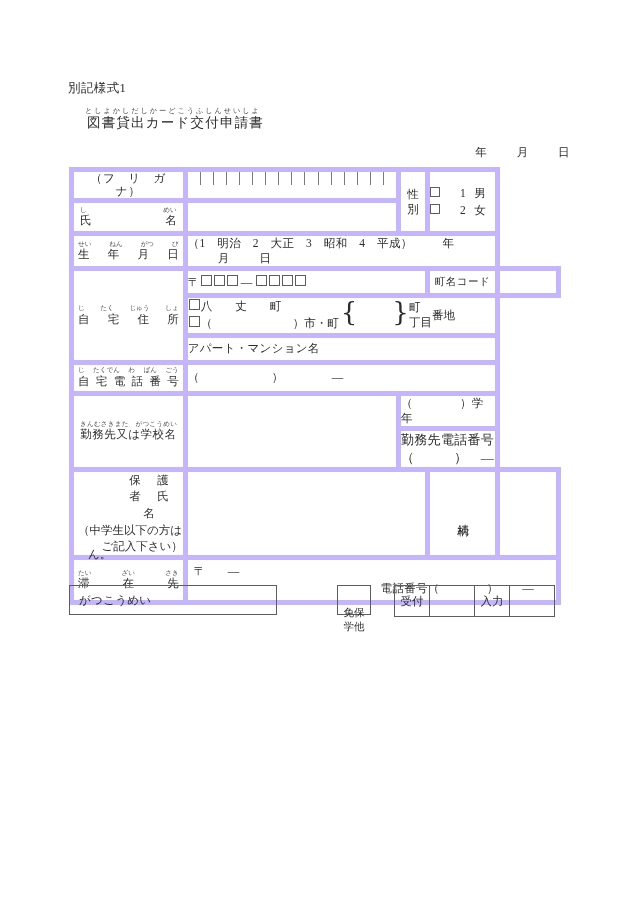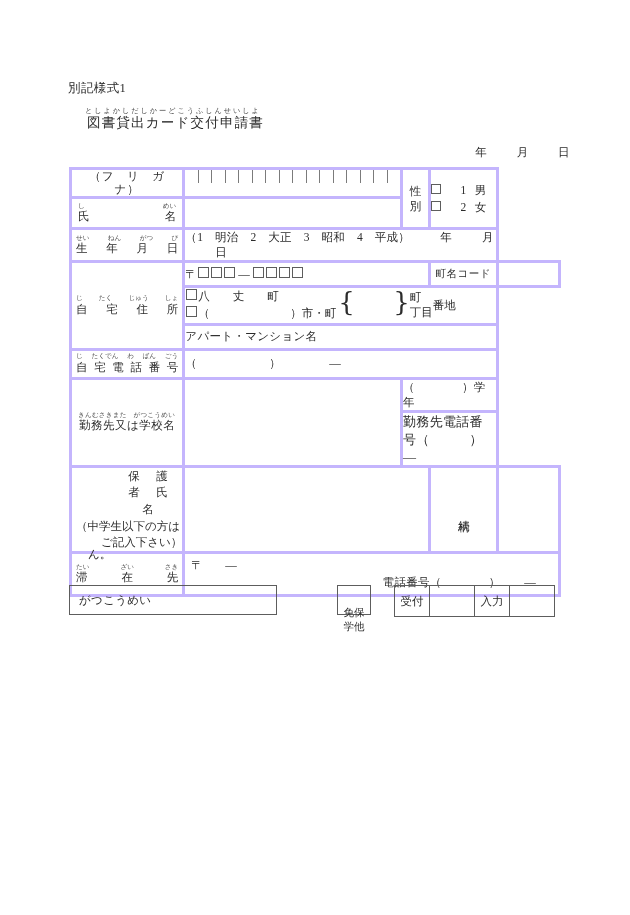--- a/index.html
+++ b/index.html
@@ -61,21 +61,21 @@
   
   table.form {
     position: absolute;
     left: 69px;
     top: 167px;
     width: 492px;
     border-collapse: collapse;
     font-size: 11px;
   }
   table.form td {
-    border: 3px solid #c4b5fd;
+    border: 5px solid #c4b5fd;
     padding: 0;
     vertical-align: middle;
   }
   .lbl {
     text-align: center;
     line-height: 1.35;
   }
 
   
   .rb {

